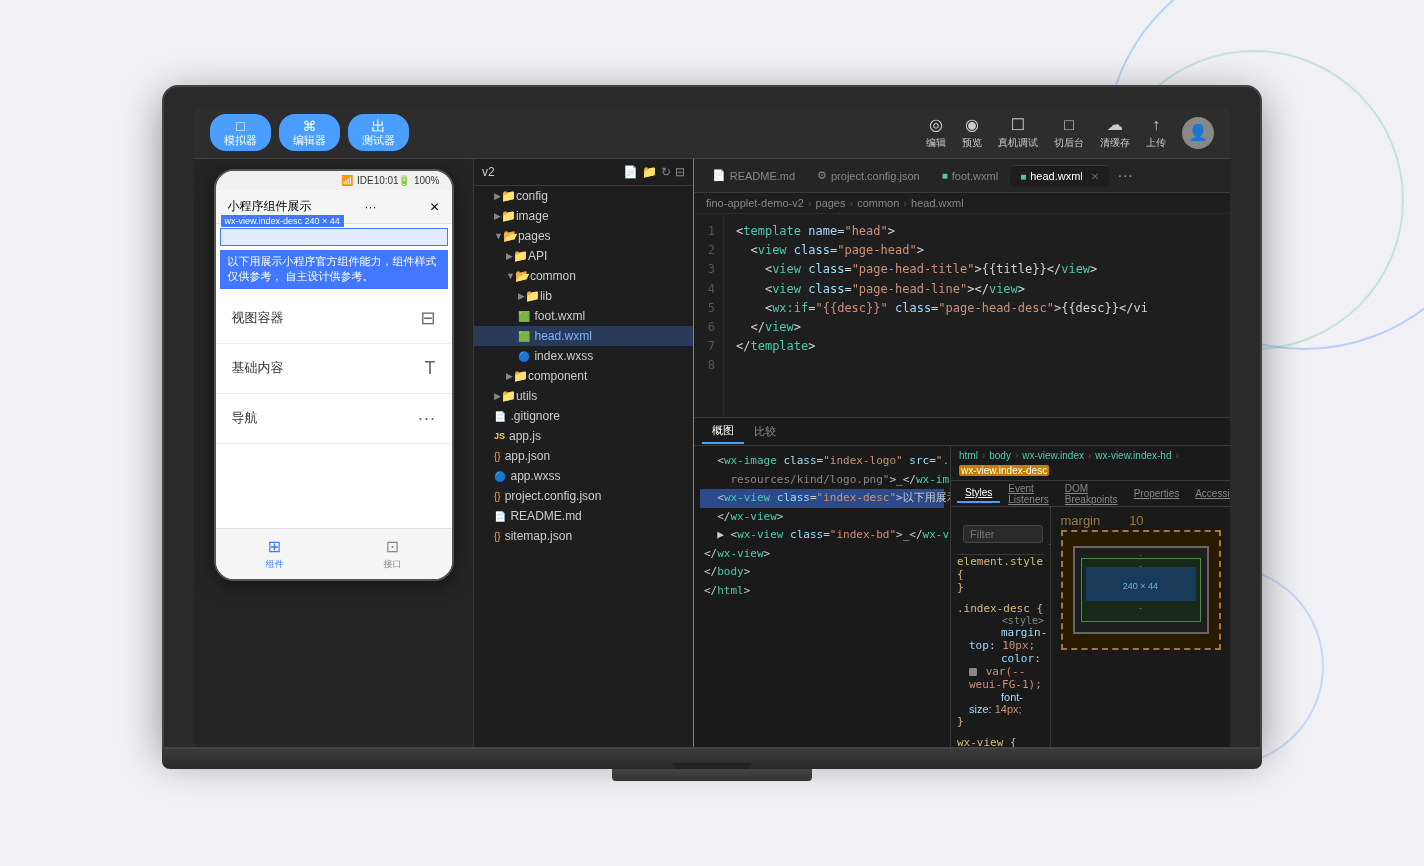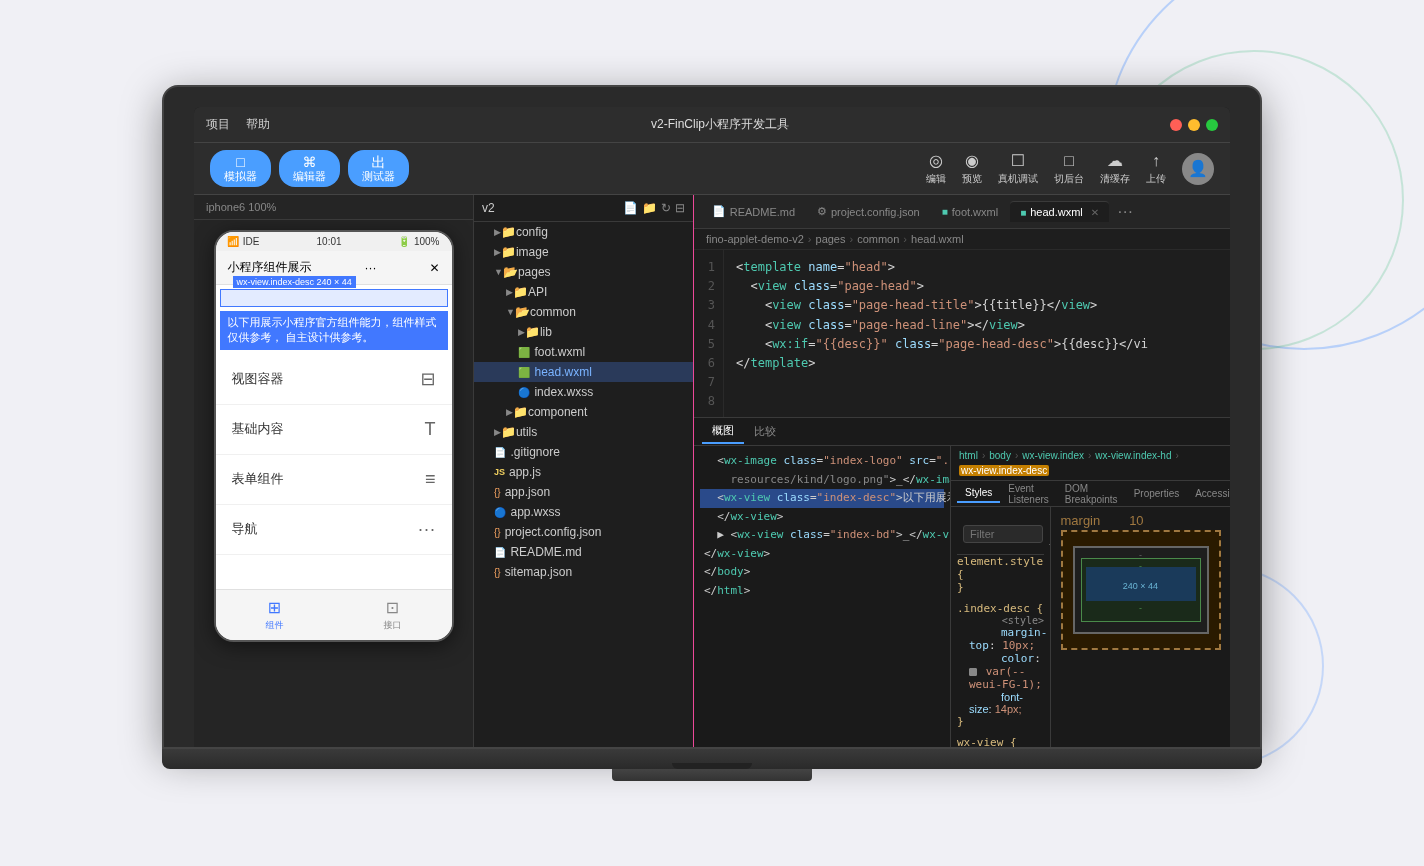--- a/index.html
+++ b/index.html
@@ -207,21 +207,21 @@
       background: white;
       border-radius: 20px;
       overflow: hidden;
       box-shadow: 0 4px 20px rgba(0,0,0,0.5);
       border: 2px solid #555;
     }
 
     .phone-status-bar {
       background: #f0f0f0;
       display: flex;
-      justify-content: space-between;
+      justify-content: flex-end;
       align-items: center;
       padding: 4px 12px;
       font-size: 10px;
       color: #333;
     }
 
     .phone-header {
       background: #f5f5f5;
       padding: 8px 12px;
       display: flex;
@@ -241,21 +241,21 @@
       background: rgba(65, 120, 255, 0.15);
       border: 1px solid #4178ff;
       margin: 4px;
       padding: 4px 8px;
       position: relative;
     }
 
     .highlight-label {
       position: absolute;
       top: -14px;
-      left: 12px;
+      left: 0;
       background: #4178ff;
       color: white;
       font-size: 9px;
       padding: 1px 4px;
       white-space: nowrap;
     }
 
     .blue-selected-text {
       background: #4178ff;
       color: white;
@@ -510,20 +510,21 @@
       border-bottom: 1px solid #3a3a3a;
       height: 26px;
       align-items: center;
       padding: 0 6px;
     }
     .stab {
       padding: 3px 8px;
       font-size: 10px;
       color: #888;
       cursor: pointer;
+      text-decoration: underline;
     }
     .stab.active { color: #fff; border-bottom: 2px solid #4a9eff; }
 
     .style-content {
       flex: 1;
       display: flex;
       overflow: hidden;
     }
 
     .style-rules {
@@ -605,32 +606,20 @@
 
 <div class="bg-circle bg-circle-1"></div>
 <div class="bg-circle bg-circle-2"></div>
 <div class="bg-circle bg-circle-3"></div>
 
 <div class="laptop-wrapper">
   <div class="laptop-screen-frame">
     <div class="screen-inner">
       <div class="app-window">
 
-        <div class="title-bar">
-          <div class="title-bar-menu">
-            <span>项目</span>
-            <span>帮助</span>
-          </div>
-          <div class="title-bar-title">v2-FinClip小程序开发工具</div>
-          <div class="title-bar-controls">
-            <div class="window-btn win-close"></div>
-            <div class="window-btn win-min"></div>
-            <div class="window-btn win-max"></div>
-          </div>
-        </div>
 
         <div class="toolbar">
           <div class="toolbar-left">
             <button class="toolbar-btn active">
               <span class="btn-icon">□</span>
               <span>模拟器</span>
             </button>
             <button class="toolbar-btn">
               <span class="btn-icon">⌘</span>
               <span>编辑器</span>
@@ -666,21 +655,20 @@
               <span class="icon">↑</span>
               <span class="label">上传</span>
             </div>
             <div class="avatar">👤</div>
           </div>
         </div>
 
         <div class="main-area">
 
           <div class="left-panel">
-            <div class="device-info">iphone6 100%</div>
             <div class="device-frame">
               <div class="phone-mock">
 
                 <div class="phone-status-bar">
                   <span>📶 IDE</span>
                   <span>10:01</span>
                   <span>🔋 100%</span>
                 </div>
 
                 <div class="phone-header">
@@ -697,24 +685,20 @@
                   <div class="blue-selected-text">以下用展示小程序官方组件能力，组件样式仅供参考，
 自主设计供参考。</div>
 
                   <div class="phone-list-item">
                     <span>视图容器</span>
                     <span class="phone-list-icon">⊟</span>
                   </div>
                   <div class="phone-list-item">
                     <span>基础内容</span>
                     <span class="phone-list-icon">T</span>
-                  </div>
-                  <div class="phone-list-item">
-                    <span>表单组件</span>
-                    <span class="phone-list-icon">≡</span>
                   </div>
                   <div class="phone-list-item">
                     <span>导航</span>
                     <span class="phone-list-icon">···</span>
                   </div>
                 </div>
 
                 <div class="phone-nav">
                   <div class="phone-nav-item active">
                     <span class="nav-icon">⊞</span>
@@ -886,20 +870,21 @@
                     <div>6</div>
                     <div>7</div>
                     <div>8</div>
                 </div>
                 <div class="code-lines">
                   <span class="code-line"><span class="op">&lt;</span><span class="tag">template</span> <span class="attr">name</span><span class="op">=</span><span class="val">"head"</span><span class="op">&gt;</span></span>
                   <span class="code-line">  <span class="op">&lt;</span><span class="tag">view</span> <span class="attr">class</span><span class="op">=</span><span class="val">"page-head"</span><span class="op">&gt;</span></span>
                   <span class="code-line">    <span class="op">&lt;</span><span class="tag">view</span> <span class="attr">class</span><span class="op">=</span><span class="val">"page-head-title"</span><span class="op">&gt;</span><span style="color:#d4d4d4">{{title}}</span><span class="op">&lt;/</span><span class="tag">view</span><span class="op">&gt;</span></span>
                   <span class="code-line">    <span class="op">&lt;</span><span class="tag">view</span> <span class="attr">class</span><span class="op">=</span><span class="val">"page-head-line"</span><span class="op">&gt;&lt;/</span><span class="tag">view</span><span class="op">&gt;</span></span>
                   <span class="code-line">    <span class="op">&lt;</span><span class="tag">wx:if</span><span class="op">=</span><span class="val">"{{desc}}"</span> <span class="attr">class</span><span class="op">=</span><span class="val">"page-head-desc"</span><span class="op">&gt;</span><span style="color:#d4d4d4">{{desc}}</span><span class="op">&lt;/vi</span></span>
+                  <span class="code-line">  <span class="op">&lt;/</span><span class="tag">view</span><span class="op">&gt;</span></span>
                   <span class="code-line"><span class="op">&lt;/</span><span class="tag">template</span><span class="op">&gt;</span></span>
                   <span class="code-line"> </span>
                 </div>
               </div>
             </div>
 
             <div class="bottom-panel">
               <div class="bottom-panel-tabs">
                 <span class="btab active">概图</span>
                 <span class="btab">比较</span>

